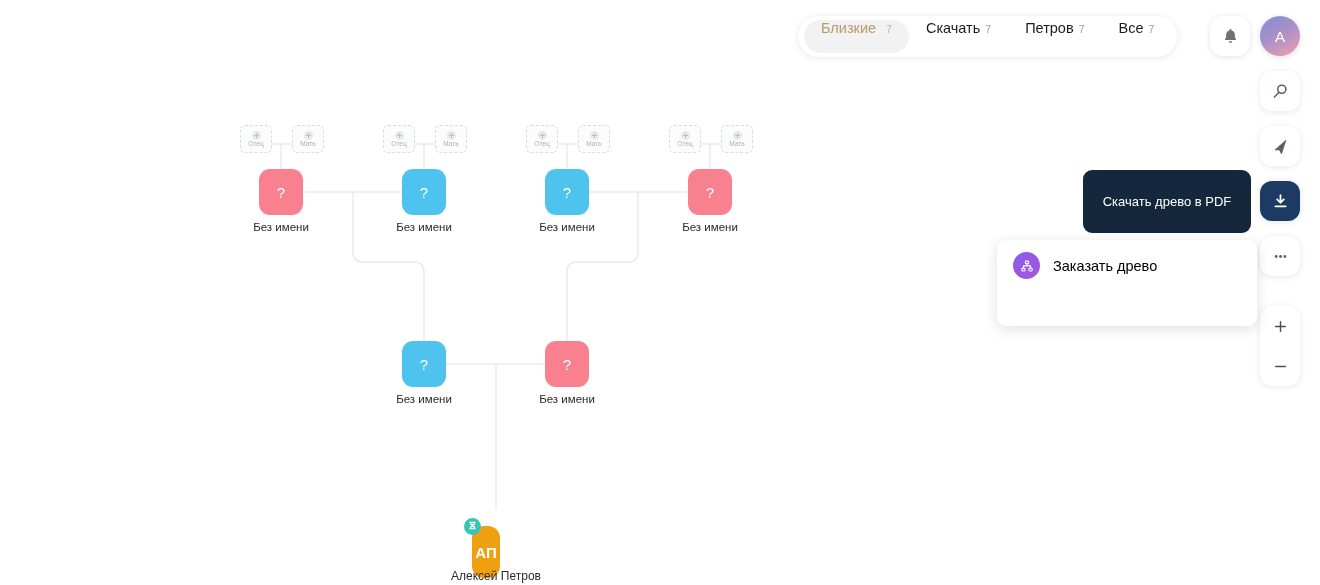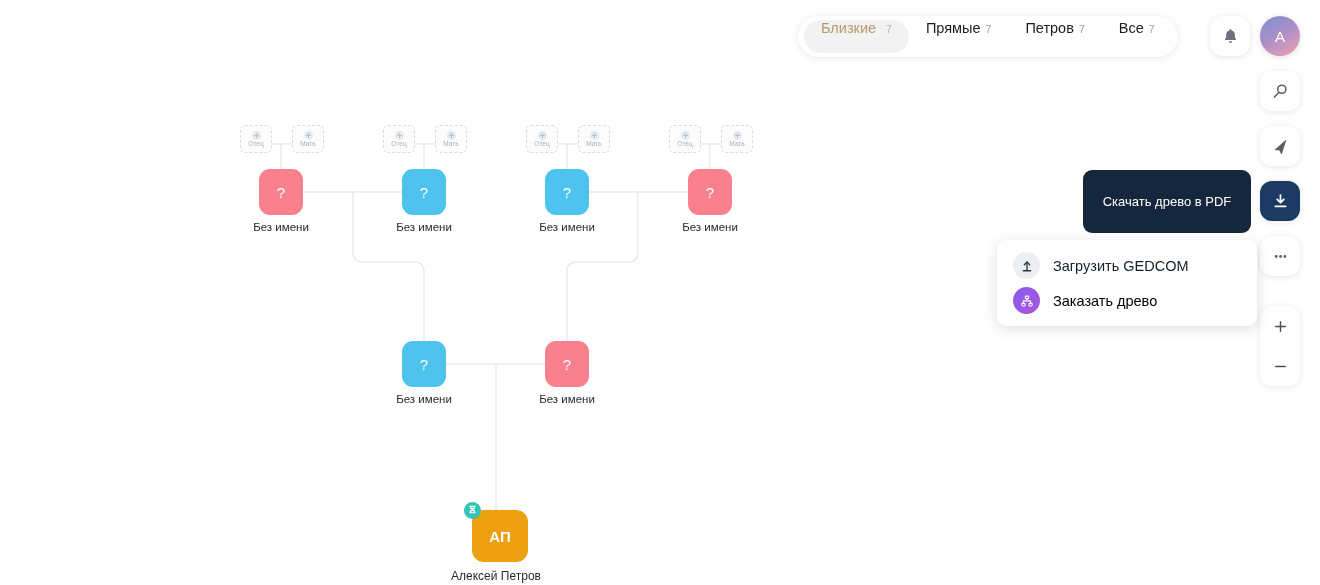--- a/index.html
+++ b/index.html
@@ -13,22 +13,22 @@
 
   
   #tree-canvas { position: absolute; inset: 0; }
   #tree-svg { position: absolute; left: 0; top: 0; width: 1320px; height: 585px; }
 
   .node { position: absolute; width: 44px; height: 46px; border-radius: 11px;
           display: flex; align-items: center; justify-content: center;
           color: #ffffff; font-size: 15px; font-weight: 400; cursor: pointer; }
   .node.male   { background: #4ec3ee; }
   .node.female { background: #f9808f; }
-  .node.root   { background: #efa010; width: 56px; height: 52px; border-radius: 12px;
-                 font-size: 15px; font-weight: 600; }
+  .node.root   { background: #efa010; width: 28px; height: 52px; border-radius: 12px;
+                 font-size: 15px; font-weight: 600; margin-top: 16px; }
 
   .node-label { position: absolute; font-size: 11.5px; color: #2b2b2b;
                 white-space: nowrap; text-align: center; transform: translateX(-50%); }
   .node-label.root-label { font-size: 12px; }
 
   .dna-badge { position: absolute; left: -8px; top: -8px; width: 17px; height: 17px;
                border-radius: 50%; background: #35c4b5; display: flex;
                align-items: center; justify-content: center; }
 
   
@@ -208,21 +208,21 @@
     </div>
     <div class="node-label root-label" style="left:496px;top:569px">Алексей Петров</div>
   </div>
 
   <div id="tabbar">
     <div class="tab active">
       <span>Близкие</span>
       <span class="tab-count">7</span>
     </div>
     <div class="tab">
-      <span>Прямые</span>
+      <span>Скачать</span>
       <span class="tab-count">7</span>
     </div>
     <div class="tab">
       <span>Петров</span>
       <span class="tab-count">7</span>
     </div>
     <div class="tab">
       <span>Все</span>
       <span class="tab-count">7</span>
     </div>
@@ -274,30 +274,20 @@
         <path d="M4.3 10h11.4"></path>
       </svg>
     </div>
   </div>
 
   <div id="tooltip">
     <span>Скачать древо в PDF</span>
   </div>
 
   <div id="dropdown">
-    <div class="dd-item upload">
-      <span class="dd-ic gray">
-        <svg width="14" height="14" viewBox="0 0 20 20" fill="none" stroke="#2d3540" stroke-width="1.9" stroke-linecap="round" stroke-linejoin="round">
-          <path d="M10 15.4V4.6"></path>
-          <path d="M6.2 8.2L10 4.4l3.8 3.8"></path>
-          <path d="M4.8 16.8h10.4"></path>
-        </svg>
-      </span>
-      <span>Загрузить GEDCOM</span>
-    </div>
     <div class="dd-item order">
       <span class="dd-ic purple">
         <svg width="14" height="14" viewBox="0 0 20 20" fill="none" stroke="#ffffff" stroke-width="1.5" stroke-linecap="round" stroke-linejoin="round">
           <rect x="7.6" y="3" width="4.8" height="3.6" rx="0.8"></rect>
           <rect x="2.6" y="13.4" width="4.6" height="3.6" rx="0.8"></rect>
           <rect x="12.8" y="13.4" width="4.6" height="3.6" rx="0.8"></rect>
           <path d="M10 6.6v3.2M4.9 13.4v-3.6h10.2v3.6"></path>
         </svg>
       </span>
       <span>Заказать древо</span>

